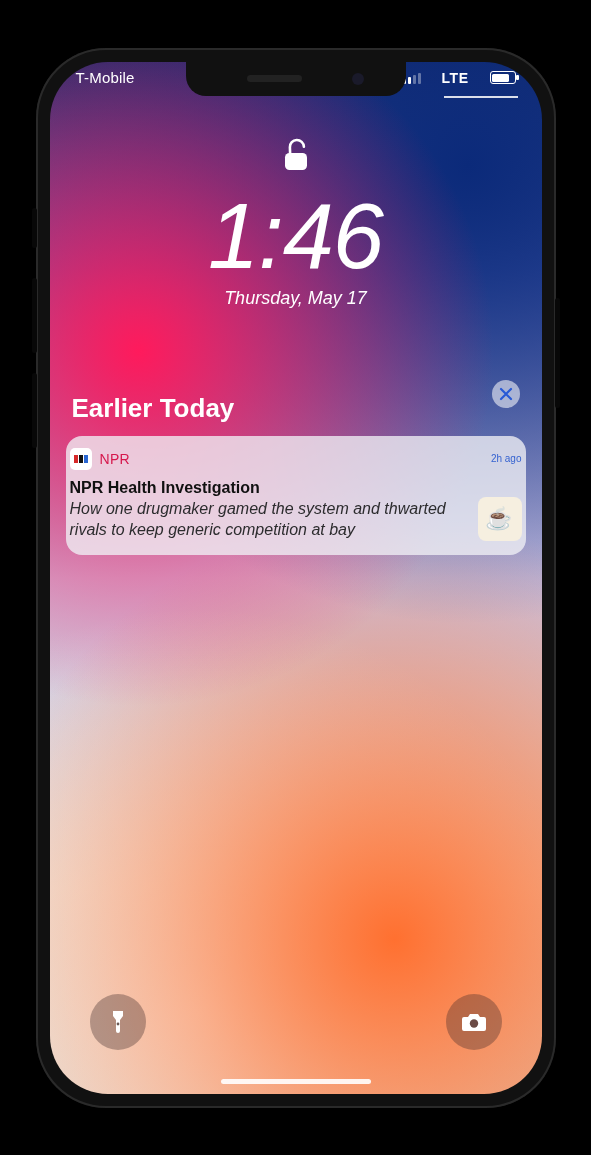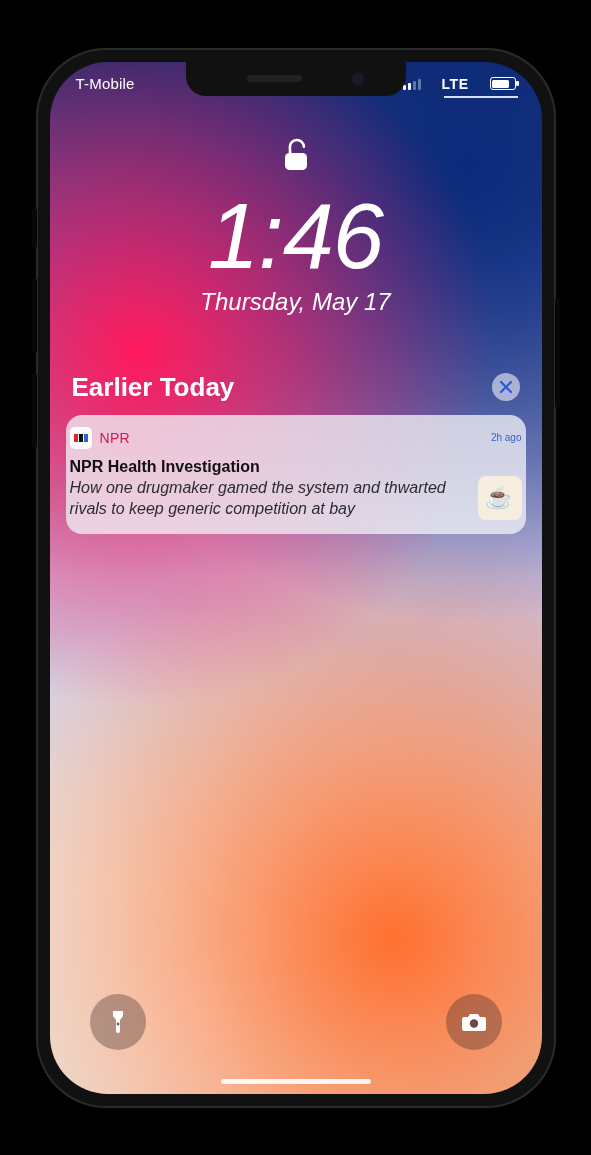--- a/index.html
+++ b/index.html
@@ -54,21 +54,21 @@
     border-bottom-left-radius: 20px;
     border-bottom-right-radius: 20px;
     z-index: 50;
     display:flex; align-items:center; justify-content:center; gap:30px;
   }
   .speaker { width: 55px; height: 7px; background:#222; border-radius:4px; }
   .cam { width: 12px; height:12px; background:#1a1a2a; border-radius:50%; position:relative; left:20px; }
 
   
   .status {
-    position: absolute; top: 10px; left: 0; right: 0;
+    position: absolute; top: 4px; left: 0; right: 0;
     display: flex; justify-content: space-between;
     padding: 0 26px;
     color: #fff;
     font-size: 15px;
     z-index: 40;
     align-items: center;
     height: 24px;
   }
   .status .carrier { letter-spacing: 0.2px; font-weight: 400; }
   .status .right { display: flex; align-items: center; gap: 21px; font-weight: 600; }
@@ -86,29 +86,29 @@
   .battery::after{
     content:""; position:absolute; right:-4px; top:3px; width:2.5px; height:5px; background:#fff; border-radius:1px;
   }
   .battery .fill{ position:absolute; left:1.5px; top:1.5px; bottom:1.5px; width:70%; background:#fff; border-radius:1.5px;}
   .status-underline { position:absolute; right:24px; top:34px; width:74px; height:2px; background:rgba(255,255,255,0.85); z-index:40;}
 
   
   .lock-area { text-align:center; margin-top: 74px; color:#fff; position:relative; z-index:10;font-style:italic;}
   .lock-icon { display:inline-block; }
   .time { font-size: 92px; font-weight: 200; line-height:1; margin-top:12px; letter-spacing:-1px;}
-  .date { font-size: 24px; font-weight: 400; margin-top: 6px; }
+  .date { font-size: 18px; font-weight: 400; margin-top: 6px; }
 
   
   .section {
     display:flex; justify-content:space-between; align-items:center;
     margin: 56px 22px 12px;
     color:#fff;
   }
-  .section h2 { font-size: 26px; font-weight: 600; }
+  .section h2 { font-size: 26px; font-weight: 600; margin-top: 28px; }
   .close-btn {
     width: 28px; height: 28px; border-radius: 50%;
     background: rgba(255,255,255,0.55);
     display:flex; align-items:center; justify-content:center;
     color:#2859d6; font-size:18px; font-weight:400;
   }
 
   
   .notif {
     margin: 0 16px;

